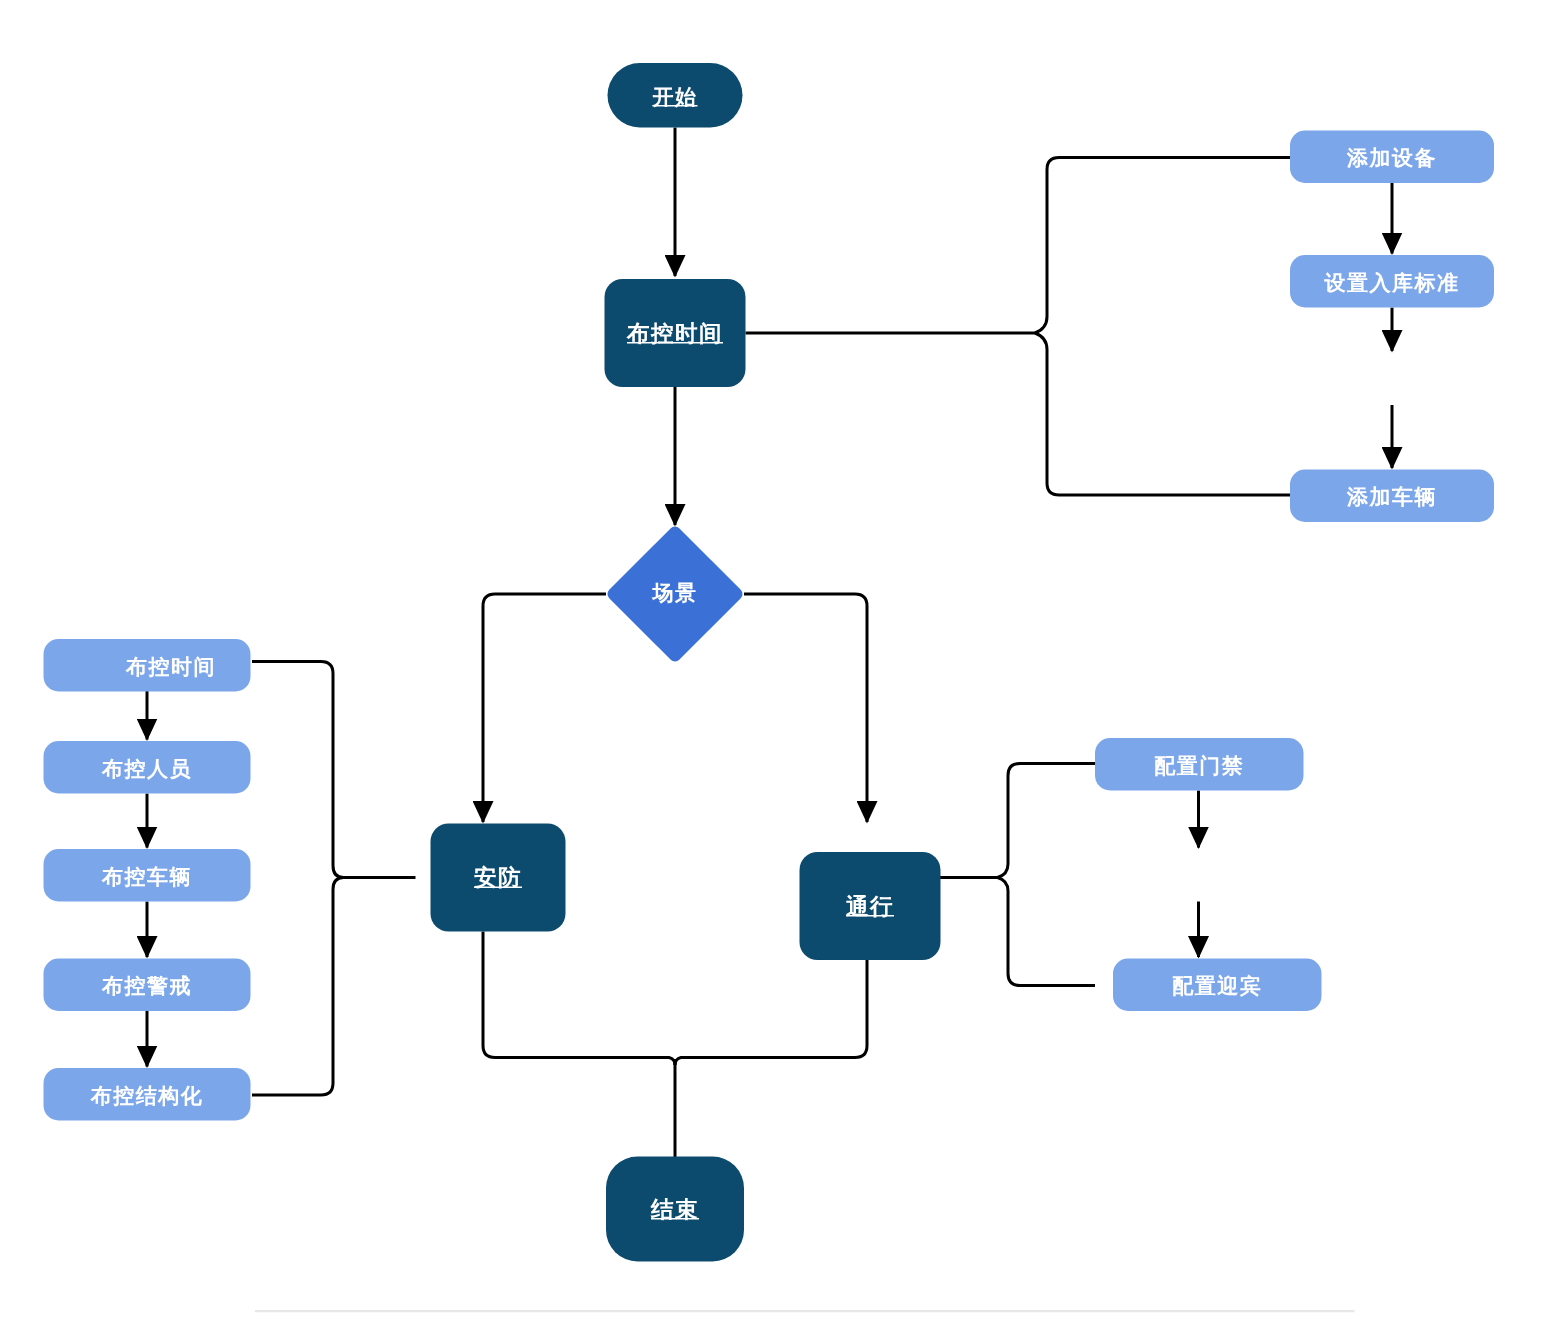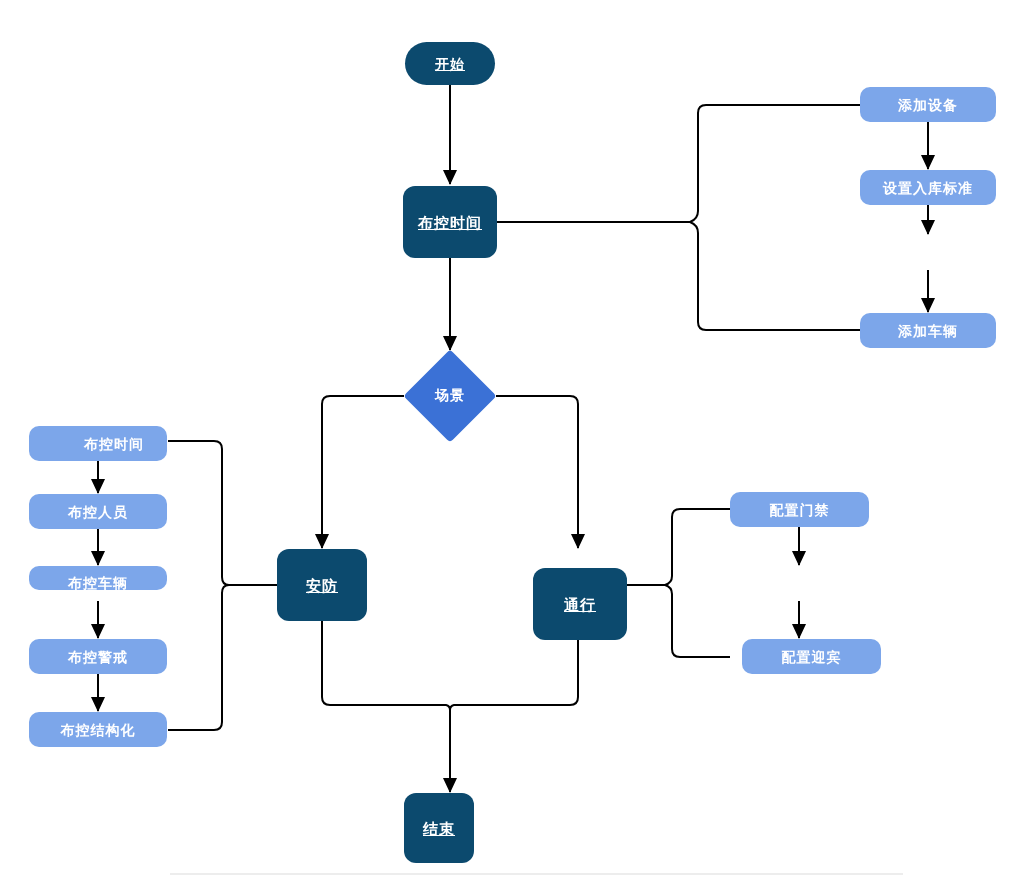--- a/index.html
+++ b/index.html
@@ -94,49 +94,49 @@
 
   <div class="node primary big" style="left:403px;top:186px;width:94px;height:72px;">
     <span class="lbl">布控时间</span>
   </div>
 
   <div class="diamond-wrap" style="left:417px;top:363px;width:66px;height:66px;">
     <div class="diamond-bg"></div>
     <span class="lbl">场景</span>
   </div>
 
-  <div class="node primary big" style="left:277px;top:549px;width:90px;height:72px;">
+  <div class="node primary big" style="left:287px;top:549px;width:90px;height:72px;">
     <span class="lbl">安防</span>
   </div>
 
   <div class="node primary big" style="left:533px;top:568px;width:94px;height:72px;">
     <span class="lbl">通行</span>
   </div>
 
-  <div class="node primary big" style="left:404px;top:793px;width:70px;height:70px;">
+  <div class="node primary big" style="left:404px;top:771px;width:92px;height:70px;border-radius:21px;">
     <span class="lbl">结束</span>
   </div>
 
   <div class="node secondary" style="left:860px;top:87px;width:136px;height:35px;">
     <span class="lbl">添加设备</span>
   </div>
   <div class="node secondary" style="left:860px;top:170px;width:136px;height:35px;">
     <span class="lbl">设置入库标准</span>
   </div>
   <div class="node secondary" style="left:860px;top:313px;width:136px;height:35px;text-align:center;">
     <span class="lbl">添加车辆</span>
   </div>
 
   <div class="node secondary" style="left:29px;top:426px;width:138px;height:35px;padding-left:32px;">
     <span class="lbl">布控时间</span>
   </div>
   <div class="node secondary" style="left:29px;top:494px;width:138px;height:35px;">
     <span class="lbl">布控人员</span>
   </div>
-  <div class="node secondary" style="left:29px;top:566px;width:138px;height:24px;align-items:flex-end;">
+  <div class="node secondary" style="left:29px;top:566px;width:138px;height:35px;">
     <span class="lbl">布控车辆</span>
   </div>
   <div class="node secondary" style="left:29px;top:639px;width:138px;height:35px;">
     <span class="lbl">布控警戒</span>
   </div>
   <div class="node secondary" style="left:730px;top:492px;width:139px;height:35px;">
     <span class="lbl">配置门禁</span>
   </div>
 
   <div class="node secondary" style="left:29px;top:712px;width:138px;height:35px;">

